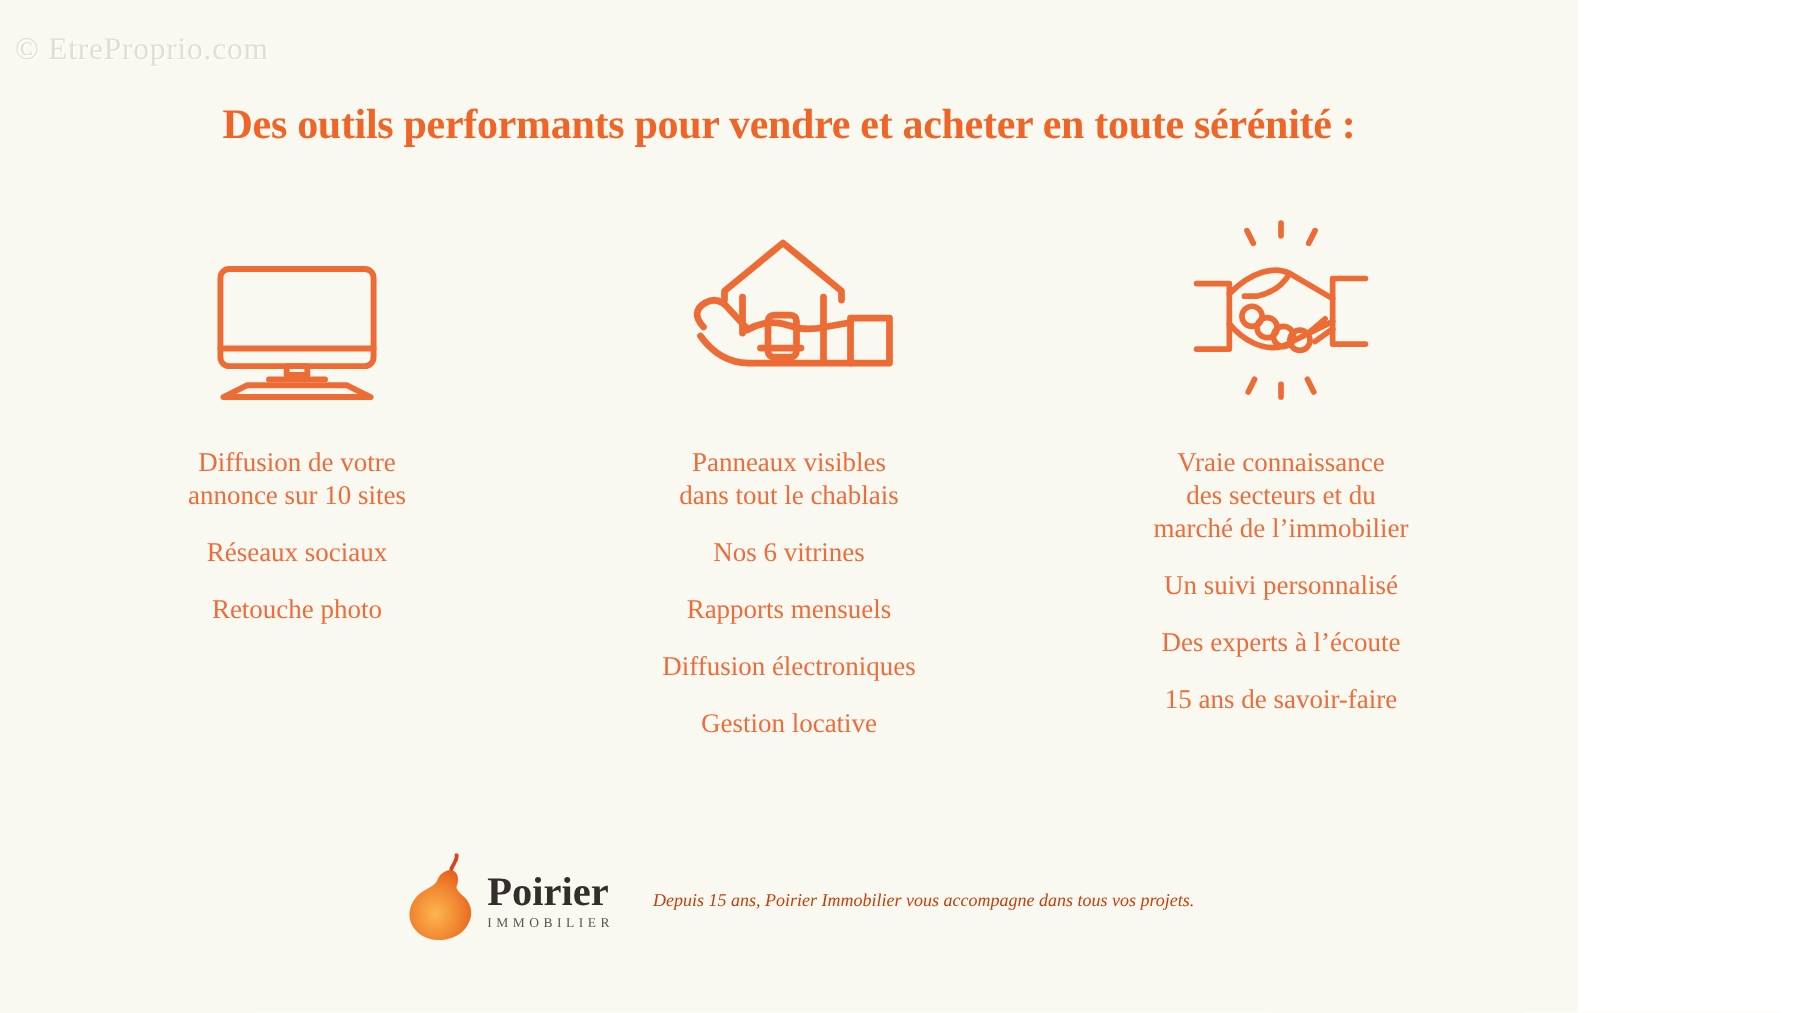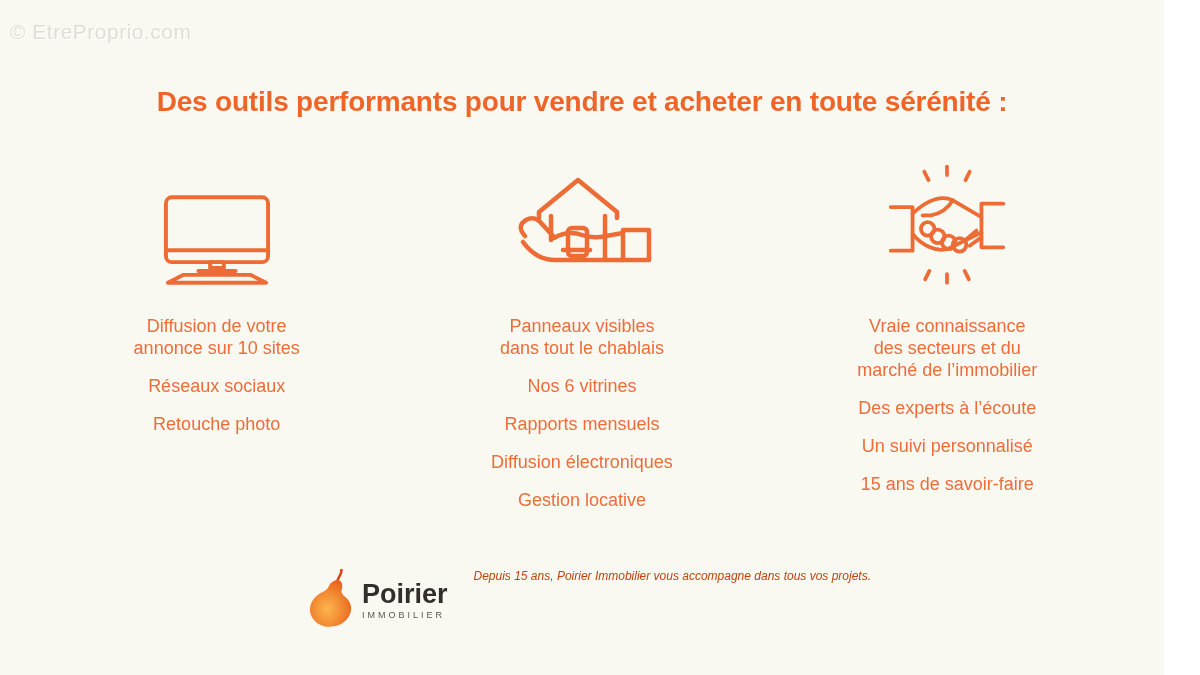--- a/index.html
+++ b/index.html
@@ -1,30 +1,30 @@
 <!DOCTYPE html>
 <html><head>
 <meta charset="utf-8">
 <style>
   html,body{margin:0;padding:0;}
   .canvas{
     position:relative;
-    width:1164px;height:675px;
+    width:1052px;height:675px;
     background:#FAF9F1;
     overflow:hidden;
-    font-family:Liberation Sans, sans-serif;
+    font-family:Liberation Serif, serif;
   }
   .watermark{
     position:absolute;top:20px;left:10px;
     font-size:21px;color:#E0DED6;
     text-shadow:1px 1px 0 #ffffff;
     letter-spacing:0.5px;
   }
   .title{
-    margin:0;padding-top:86px;
+    margin:0;padding-top:68px;
     text-align:center;
     font-size:28px;font-weight:bold;
     letter-spacing:-0.2px;
     color:#EF6527;
   }
   .columns{
     display:grid;
     grid-template-columns:1fr 1fr 1fr;
     padding:0 34px;
     margin-top:0;
@@ -38,21 +38,21 @@
   }
   .item{
     color:#ED6C3A;
     font-size:18px;
     line-height:1.22;
     margin:0 0 16px 0;
     white-space:pre-line;
   }
   .footer{
     position:absolute;left:0;right:0;bottom:44px;
-    display:flex;justify-content:center;
+    display:flex;align-items:center;justify-content:center;
     gap:26px;
     margin-left:12px;
   }
   .logo{display:flex;align-items:center;gap:5px;}
   .logo-text{display:flex;flex-direction:column;align-items:flex-start;line-height:1;}
   .logo-name{font-size:27px;font-weight:bold;color:#332E2C;}
   .logo-sub{font-size:9px;letter-spacing:3px;color:#5A5551;margin-top:3px;}
   .tagline{
     margin:0;
     font-size:12px;font-style:italic;
@@ -130,22 +130,22 @@
           <circle cx="74" cy="91" r="8"></circle>
           <circle cx="87" cy="98" r="8"></circle>
           <circle cx="100" cy="101" r="8"></circle>
           <path d="M106 96 L120 84"></path>
           <path d="M112 102 L126 92"></path>
         </svg>
       </div>
       <p class="item">Vraie connaissance
 des secteurs et du
 marché de l’immobilier</p>
+      <p class="item">Un suivi personnalisé</p>
       <p class="item">Des experts à l’écoute</p>
-      <p class="item">Un suivi personnalisé</p>
       <p class="item">15 ans de savoir-faire</p>
     </section>
 
   </div>
 
   <footer class="footer">
     <div class="logo">
       <span>
         <svg width="52" height="62" viewBox="0 0 60 72">
           <defs>

